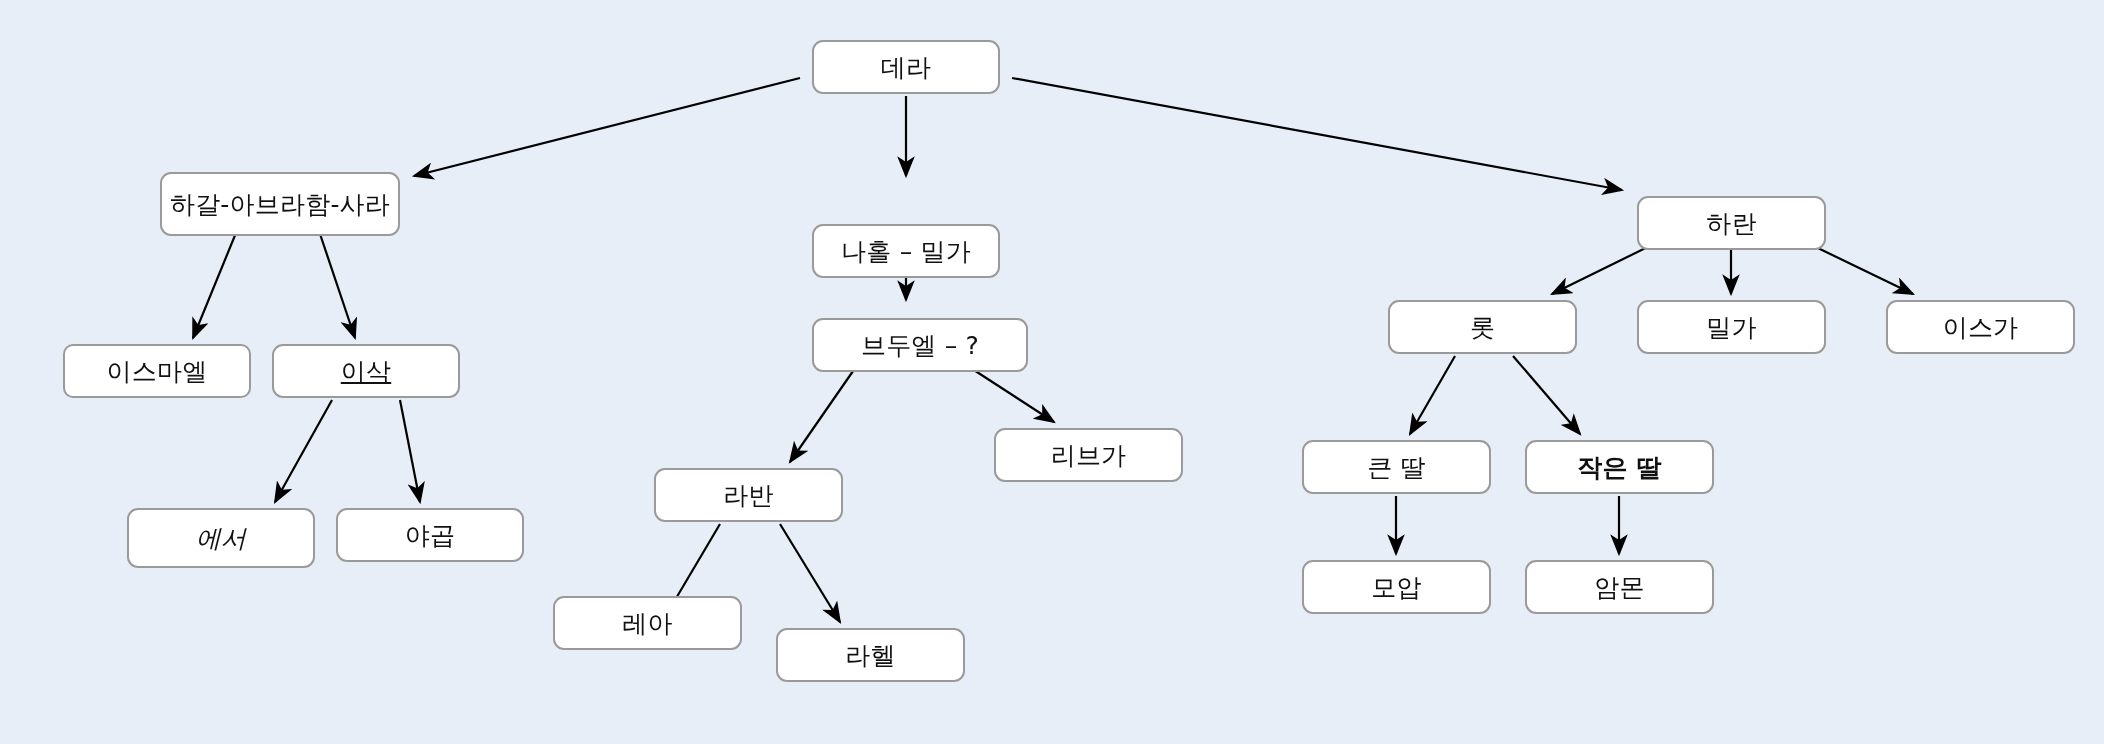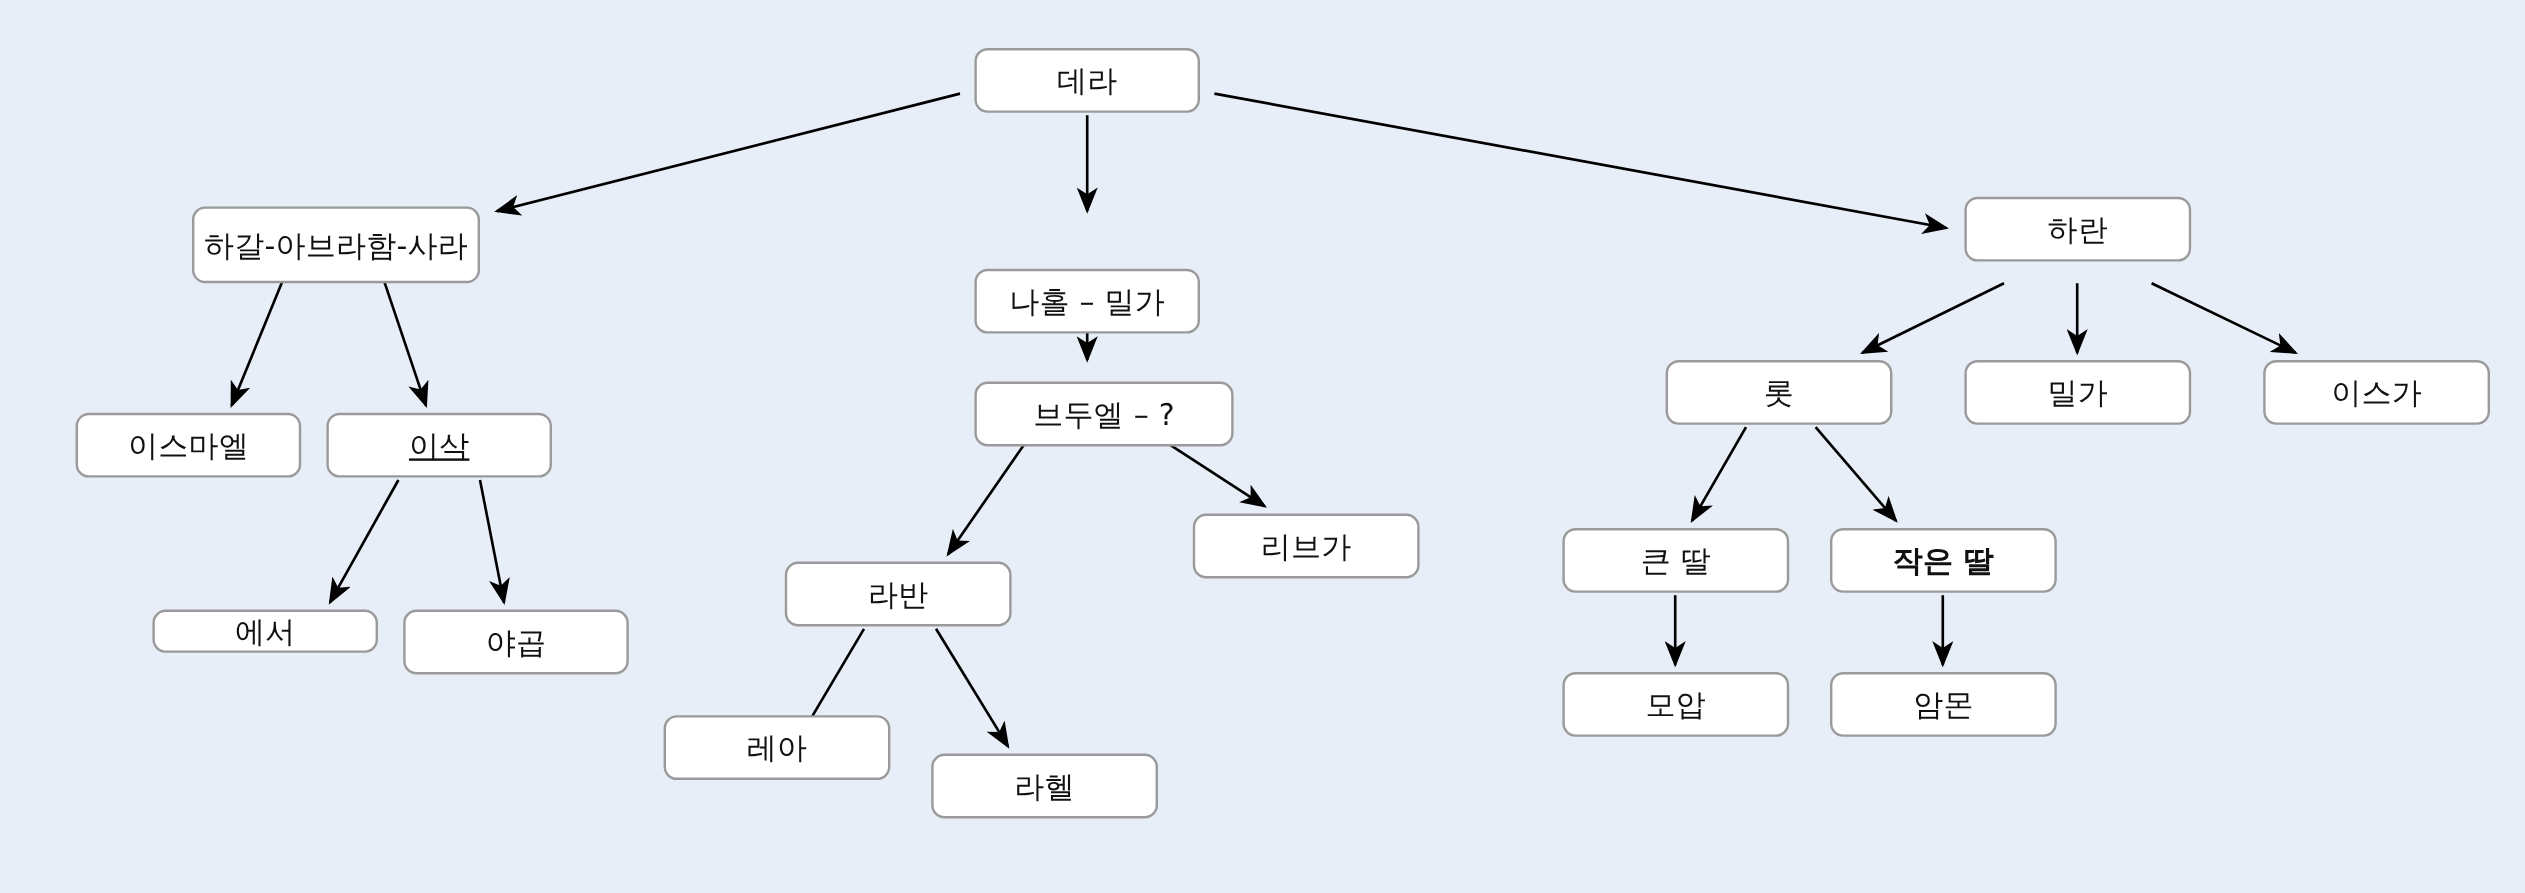--- a/index.html
+++ b/index.html
@@ -84,42 +84,42 @@
   <div id="nodes">
       <div class="node" style="left: 812px; top: 40px; width: 188px; height: 54px;">
         <span class="node-label">데라</span>
       </div>
       <div class="node" style="left: 160px; top: 172px; width: 240px; height: 64px;">
         <span class="node-label">하갈-아브라함-사라</span>
       </div>
       <div class="node" style="left: 812px; top: 180px; width: 188px; height: 54px; margin-top: 44px;">
         <span class="node-label">나홀 – 밀가</span>
       </div>
-      <div class="node" style="left: 1637px; top: 164px; width: 189px; height: 54px;">
+      <div class="node" style="left: 1637px; top: 196px; width: 189px; height: 54px;">
         <span class="node-label">하란</span>
       </div>
-      <div class="node" style="left: 63px; top: 344px; width: 188px; height: 54px;">
+      <div class="node" style="left: 63px; top: 344px; width: 188px; height: 54px; border-radius: 10px;">
         <span class="node-label">이스마엘</span>
       </div>
       <div class="node" style="left: 272px; top: 344px; width: 188px; height: 54px; text-decoration: underline;">
         <span class="node-label">이삭</span>
       </div>
       <div class="node" style="left: 812px; top: 318px; width: 216px; height: 54px;">
         <span class="node-label">브두엘 – ?</span>
       </div>
       <div class="node" style="left: 1388px; top: 300px; width: 189px; height: 54px;">
         <span class="node-label">롯</span>
       </div>
       <div class="node" style="left: 1637px; top: 300px; width: 189px; height: 54px;">
         <span class="node-label">밀가</span>
       </div>
       <div class="node" style="left: 1886px; top: 300px; width: 189px; height: 54px;">
         <span class="node-label">이스가</span>
       </div>
-      <div class="node" style="left: 127px; top: 508px; width: 188px; height: 36px;">
+      <div class="node" style="left: 127px; top: 508px; width: 188px; height: 60px; font-style: italic;">
         <span class="node-label">에서</span>
       </div>
       <div class="node" style="left: 336px; top: 508px; width: 188px; height: 54px;">
         <span class="node-label">야곱</span>
       </div>
       <div class="node" style="left: 654px; top: 468px; width: 189px; height: 54px;">
         <span class="node-label">라반</span>
       </div>
       <div class="node" style="left: 994px; top: 428px; width: 189px; height: 54px;">
         <span class="node-label">리브가</span>

